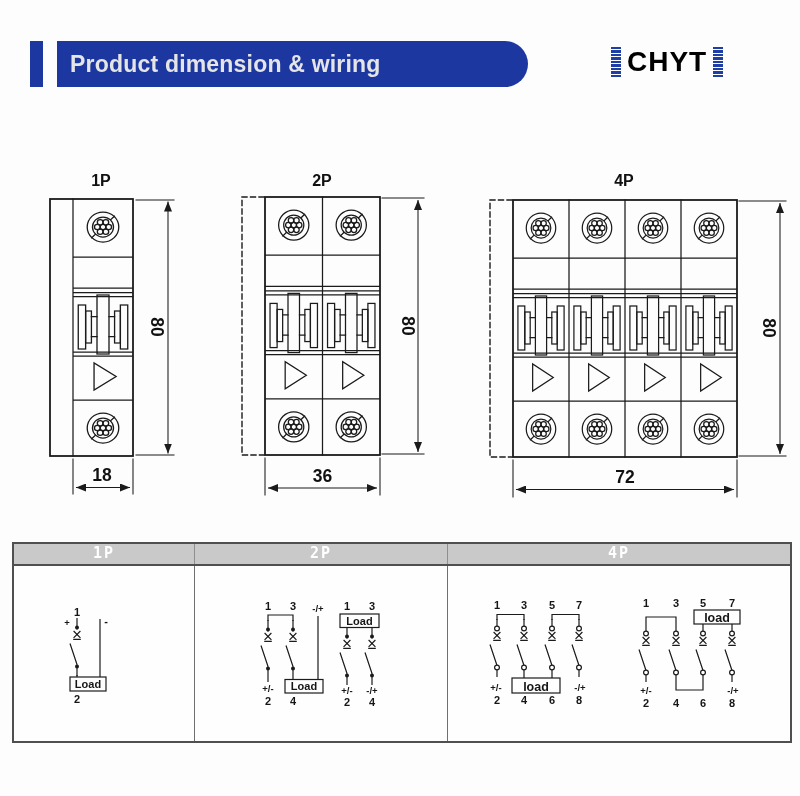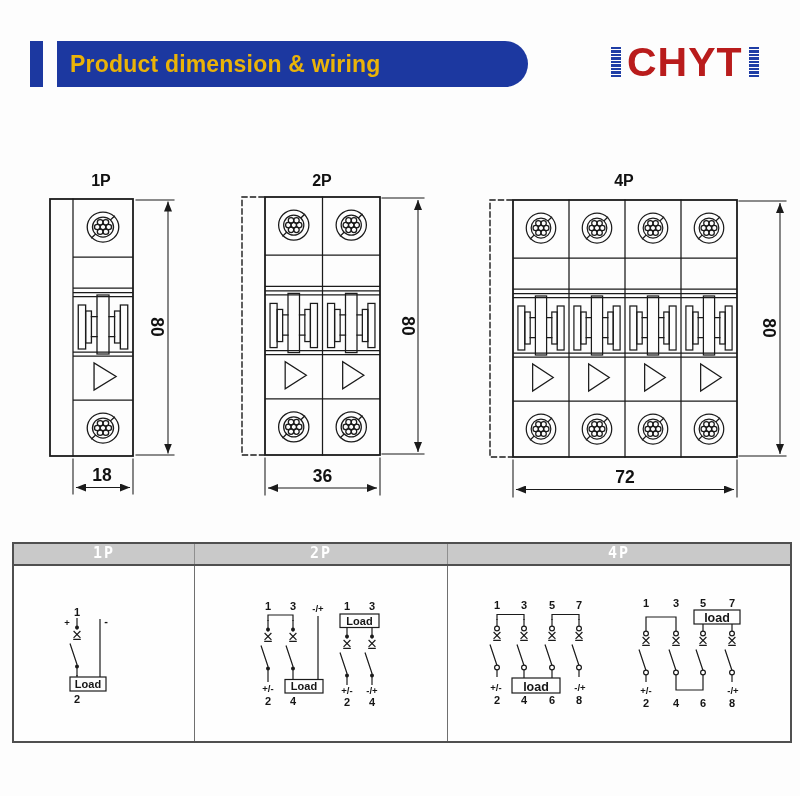--- a/index.html
+++ b/index.html
@@ -3,26 +3,26 @@
 <meta charset="utf-8">
 <style>
   html,body{margin:0;padding:0;background:#ffffff;}
   .page{position:relative;width:800px;height:796px;background:#fdfdfd;overflow:hidden;
         font-family:"Liberation Sans",sans-serif;}
   
   .accent{position:absolute;left:30px;top:41px;width:13px;height:46px;background:#1c38a0;}
   .banner{position:absolute;left:57px;top:41px;width:471px;height:46px;background:#1c38a0;
           border-radius:0 23px 23px 0;display:flex;align-items:center;box-sizing:border-box;
           padding-left:13px;}
-  .banner span{color:#eab308;font-size:23px;font-weight:700;letter-spacing:.2px;}
+  .banner span{color:#e5e5e5;font-size:23px;font-weight:700;letter-spacing:.2px;}
   
   .logo{position:absolute;left:611px;top:44px;height:36px;display:flex;align-items:center;gap:6px;}
   .dashcol{width:10px;height:31px;
            background:repeating-linear-gradient(to bottom,#1e3da5 0 2.3px,transparent 2.3px 3.5px);}
-  .logotext{color:#b91c1c;font-size:41px;font-weight:700;line-height:1;letter-spacing:1px;}
+  .logotext{color:#000000;font-size:28px;font-weight:700;line-height:1;letter-spacing:1px;}
   
   svg.drawings{position:absolute;left:0;top:150px;}
   svg.wiring{position:absolute;left:0;top:560px;pointer-events:none;}
   .ln{stroke:#1b1b1b;fill:none;stroke-width:1.25;stroke-linecap:square;}
   .ln2{stroke-width:1.8;}
   .thin{stroke-width:1.05;}
   .dsh{stroke-dasharray:5 3.5;stroke-width:1.4;}
   .wl{stroke:#1b1b1b;fill:none;stroke-width:1.2;}
   .wnode{fill:#ffffff;stroke:#1b1b1b;stroke-width:1.2;}
   .ttl{font:700 16px "Liberation Sans",sans-serif;fill:#111111;}

